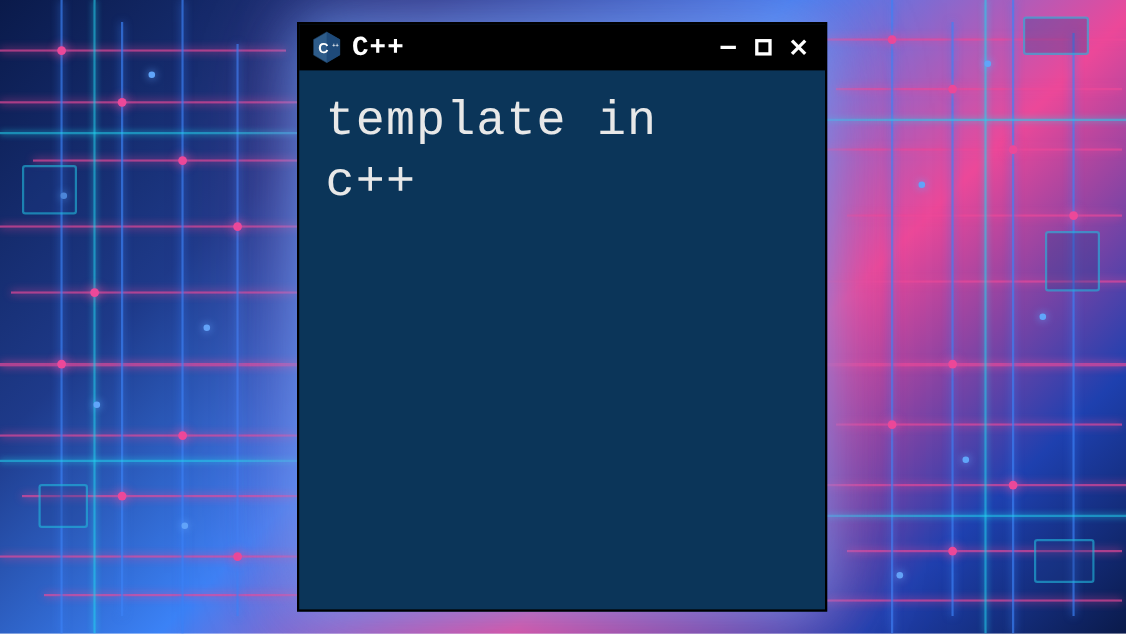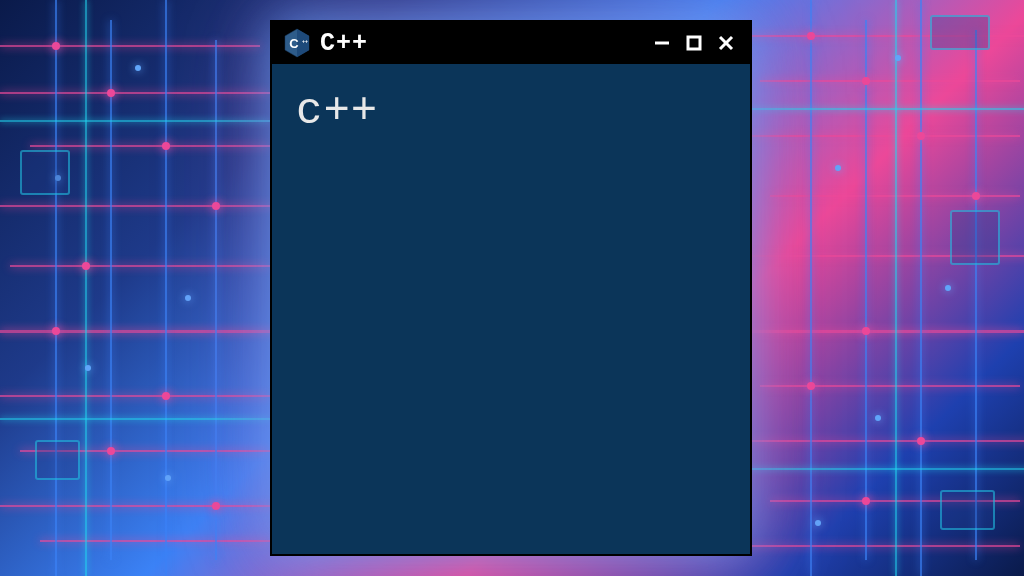--- a/index.html
+++ b/index.html
@@ -266,15 +266,16 @@
       </div>
       <div class="control-btn close-icon">
         <svg width="18" height="18" viewBox="0 0 18 18">
           <line x1="3" y1="3" x2="15" y2="15"></line>
           <line x1="15" y1="3" x2="3" y2="15"></line>
         </svg>
       </div>
     </div>
   </div>
   <div class="terminal-body">
+    <div>template in</div>
     <div>c++</div>
   </div>
 </div>
 
 </body></html>

